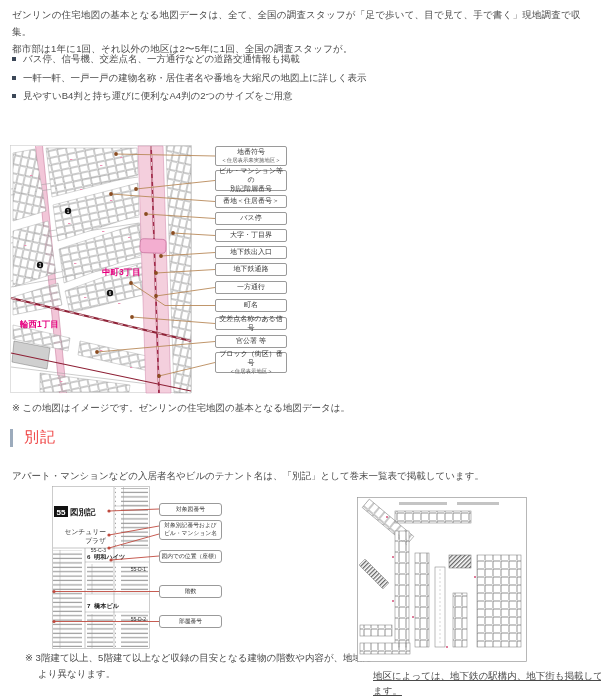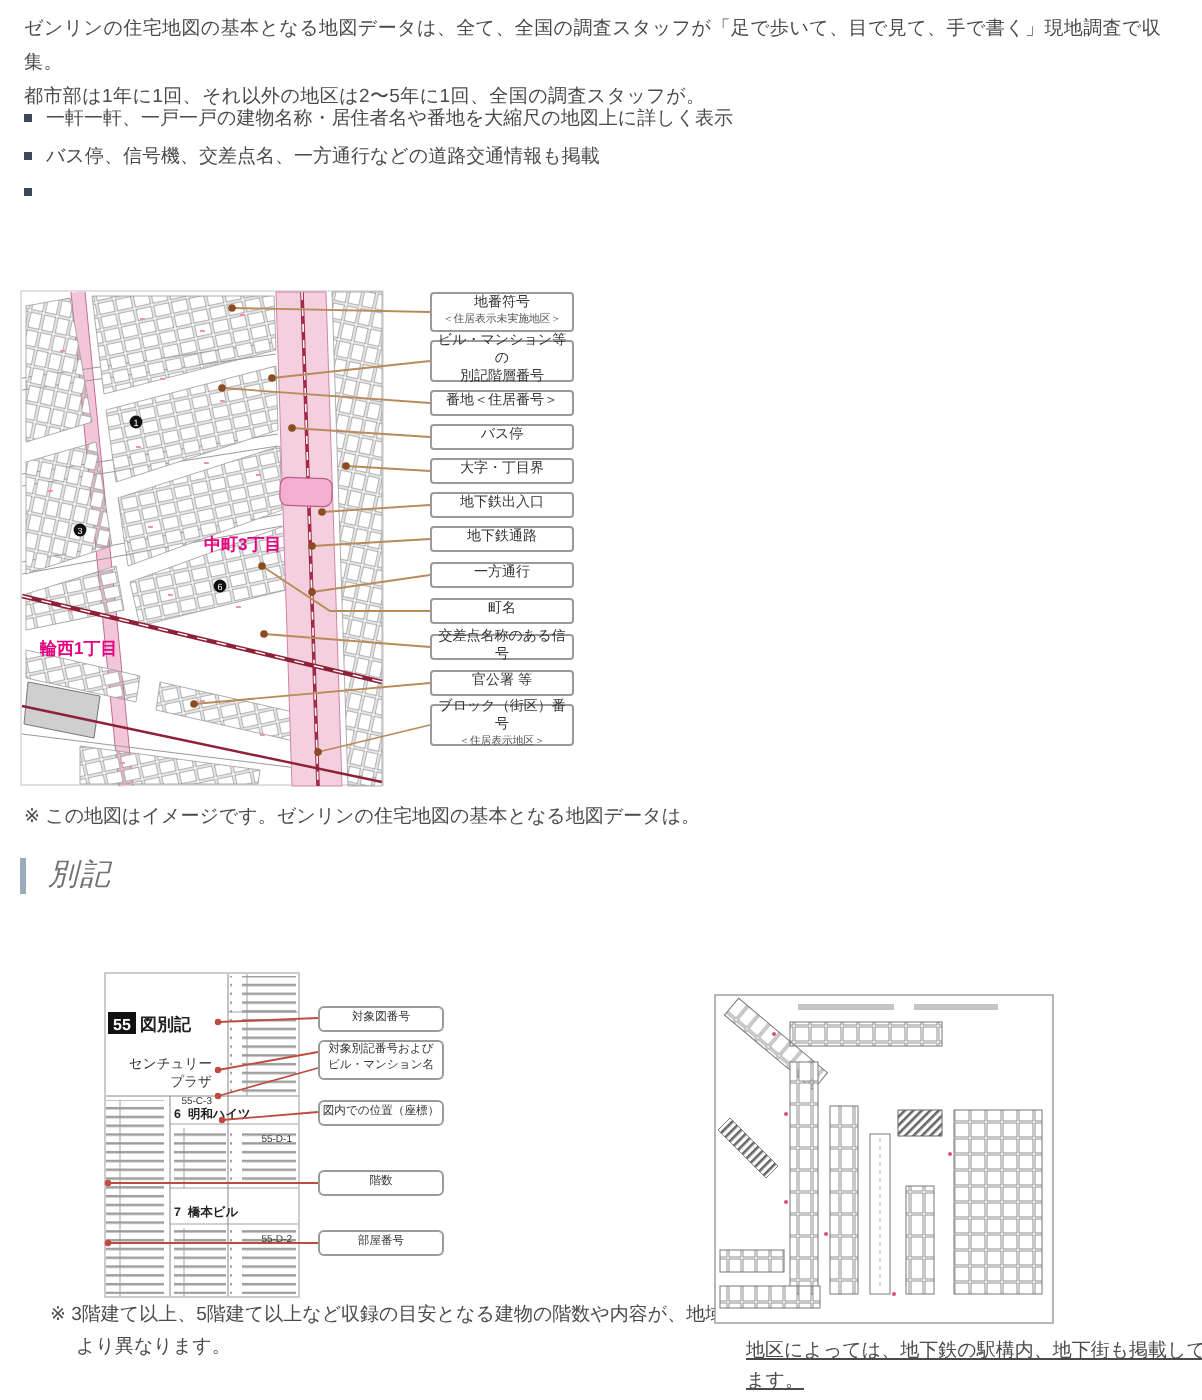--- a/index.html
+++ b/index.html
@@ -11,49 +11,50 @@
   .sqbullet{width:4px;height:4px;background:#3c4757;margin:4px 7px 0 0;flex:0 0 auto;}
   .map-composite{position:absolute;left:10px;top:145px;width:300px;height:252px;}
   .cbox{position:absolute;left:205px;width:72px;border:1px solid #9a9a9a;border-radius:2px;background:#fff;
         display:flex;flex-direction:column;align-items:center;justify-content:center;
         font-size:7px;color:#333;line-height:1.25;text-align:center;box-sizing:border-box;}
   .cbox .sub{font-size:5.4px;color:#555;}
   .note{position:absolute;font-size:9.5px;color:#4a4a4a;}
   .hang{padding-left:13px;text-indent:-13px;line-height:16px;}
   .sec-title{position:absolute;left:10px;top:428px;display:flex;align-items:center;}
   .sec-bar{width:3px;height:18px;background:#9cabbc;margin-right:11px;}
-  .sec-text{font-size:15px;color:#737373;letter-spacing:1px;font-style:italic;}
+  .sec-text{font-size:15px;color:#ef4444;letter-spacing:1px;}
   .bekki-fig{position:absolute;left:52px;top:486px;width:200px;height:168px;}
   .bbox{position:absolute;left:107px;width:63px;border:1px solid #9a9a9a;border-radius:3px;background:#fff;
         display:flex;flex-direction:column;align-items:center;justify-content:center;
         font-size:5.8px;color:#333;line-height:1.3;text-align:center;box-sizing:border-box;}
   .chika-fig{position:absolute;left:357px;top:497px;width:170px;height:165px;}
   svg{display:block;}
 </style>
 </head>
 <body>
 
 <div class="page">
 
   <div class="para" style="left:12px;top:6px;width:575px;">
     <div>ゼンリンの住宅地図の基本となる地図データは、全て、全国の調査スタッフが「足で歩いて、目で見て、手で書く」現地調査で収集。</div>
     <div>都市部は1年に1回、それ以外の地区は2〜5年に1回、全国の調査スタッフが。</div>
   </div>
 
   <div class="features">
     <div class="feat">
         <span class="sqbullet"></span>
+        <span>バス停、信号機、交差点名、一方通行などの道路交通情報も掲載</span>
+      </div>
+    <div class="feat">
+        <span class="sqbullet"></span>
         <span>一軒一軒、一戸一戸の建物名称・居住者名や番地を大縮尺の地図上に詳しく表示</span>
       </div>
     <div class="feat">
         <span class="sqbullet"></span>
-        <span>バス停、信号機、交差点名、一方通行などの道路交通情報も掲載</span>
-      </div>
-    <div class="feat">
-        <span class="sqbullet"></span>
+        <span>見やすいB4判と持ち運びに便利なA4判の2つのサイズをご用意</span>
       </div>
   </div>
 
   <div class="map-composite">
     <svg width="300" height="252" viewBox="0 0 300 252">
       <defs>
         <pattern id="bl" width="9" height="7" patternUnits="userSpaceOnUse" patternTransform="rotate(-12)">
           <rect x="0.6" y="0.6" width="7.8" height="5.8" fill="#ffffff" stroke="#8c8c8c" stroke-width="0.45"></rect>
         </pattern>
         <pattern id="bl2" width="9" height="7" patternUnits="userSpaceOnUse" patternTransform="rotate(-78)">
@@ -202,20 +203,21 @@
     </div>
   </div>
 
   <p class="note" style="left:12px;top:392px;width:420px;">※ この地図はイメージです。ゼンリンの住宅地図の基本となる地図データは。</p>
 
   <div class="sec-title">
     <span class="sec-bar"></span>
     <span class="sec-text">別記</span>
   </div>
 
+  <p class="note" style="left:12px;top:460px;width:580px;">アパート・マンションなどの入居者名やビルのテナント名は、「別記」として巻末一覧表で掲載しています。</p>
 
   <div class="bekki-fig">
     <svg width="200" height="168" viewBox="0 0 200 168">
       <defs>
         <pattern id="rows" width="34" height="4.4" patternUnits="userSpaceOnUse">
           <rect x="1" y="1.5" width="29" height="1.2" fill="#9b9b9b"></rect>
         </pattern>
       </defs>
       <rect x="0.5" y="0.5" width="97" height="162" fill="#ffffff" stroke="#aaaaaa" stroke-width="0.6"></rect>
 

